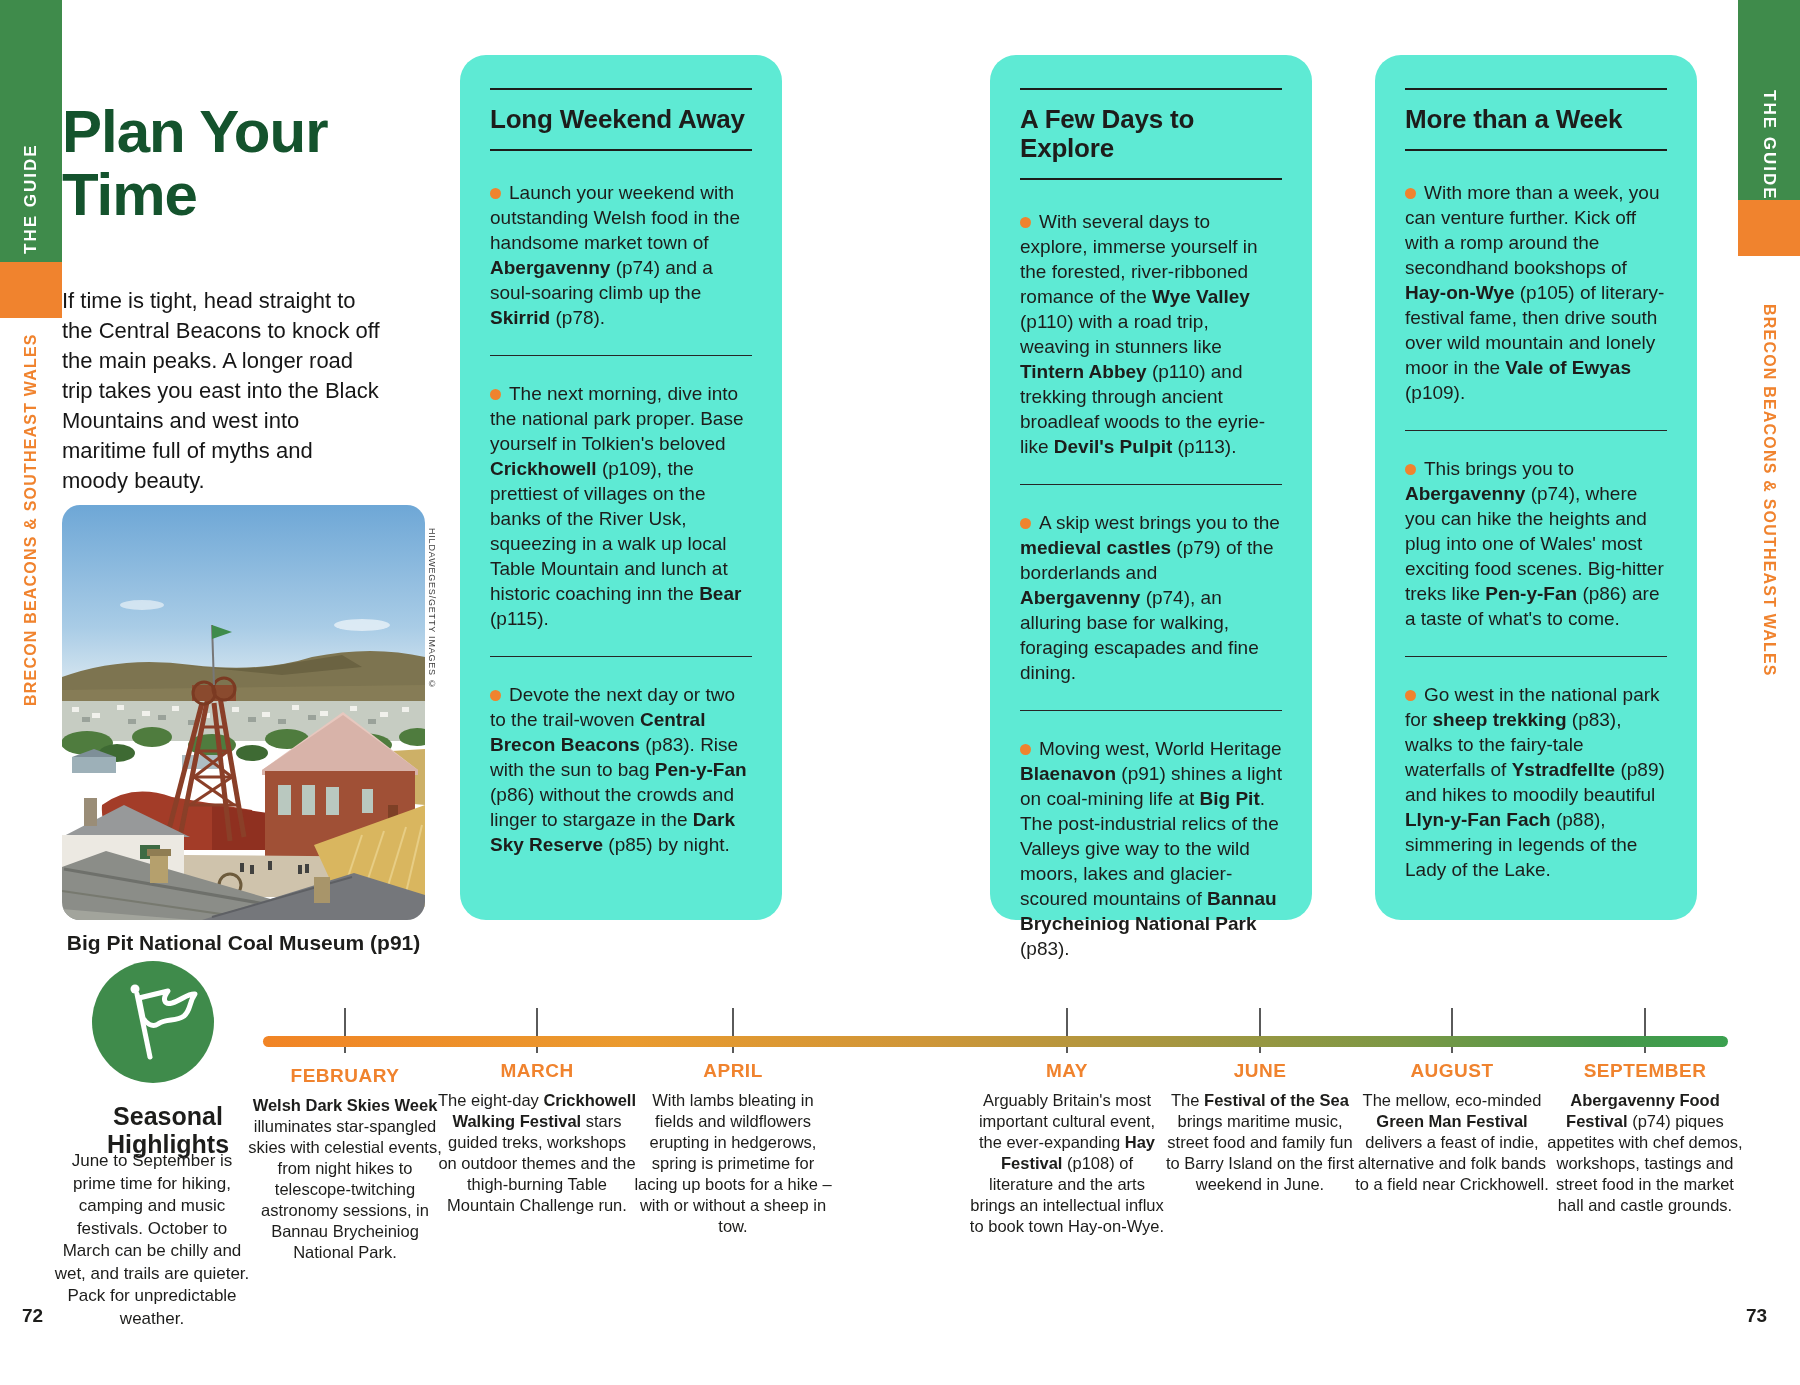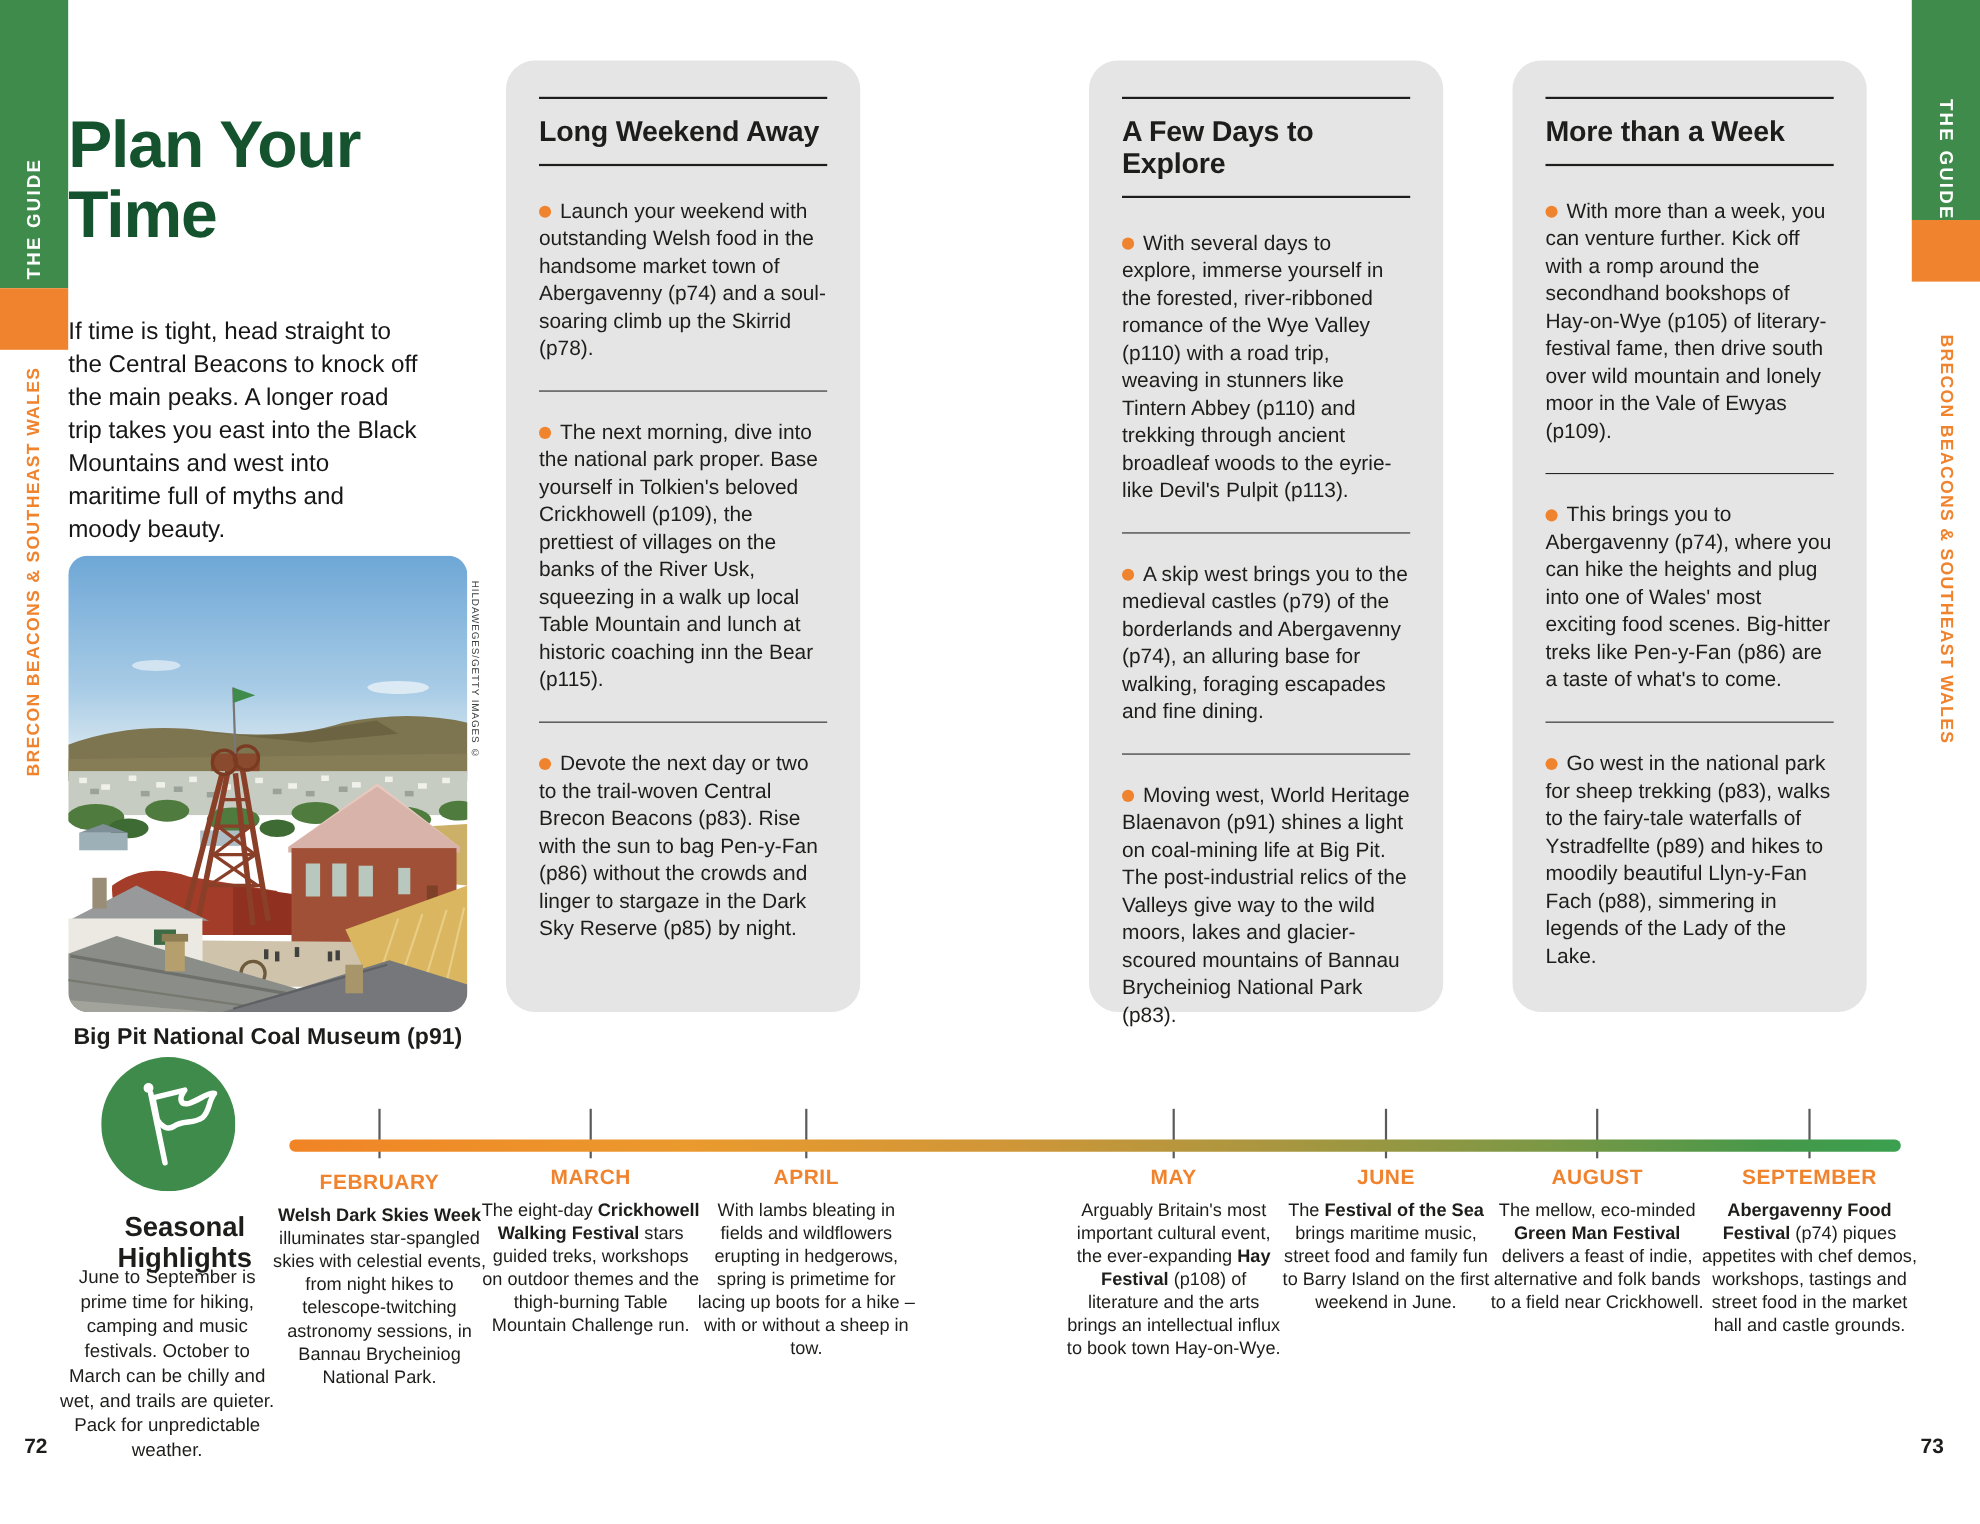--- a/index.html
+++ b/index.html
@@ -25,31 +25,31 @@
 
   .photo{position:absolute;left:62px;top:505px;width:363px;height:415px;border-radius:18px;
          overflow:hidden;}
   .photo svg{display:block;}
   .credit{position:absolute;left:427px;top:528px;height:170px;writing-mode:vertical-rl;
           font-size:9px;letter-spacing:.8px;color:#3c3c3c;}
   .caption{position:absolute;left:62px;top:931px;width:363px;text-align:center;
            font-size:21px;font-weight:bold;}
 
   
-  .card{position:absolute;top:55px;width:322px;height:865px;background:#e5e5e5;
+  .card{position:absolute;top:55px;width:322px;height:865px;background:#5eead4;
         border-radius:26px;padding:0 30px;box-sizing:border-box;}
   .card-head{border-top:2px solid #1d1d1b;border-bottom:2px solid #1d1d1b;
              margin-top:33px;padding:15px 0;}
   .card-head h2{margin:0;font-size:26px;line-height:29px;font-weight:bold;letter-spacing:-.2px;}
   .card-body{margin-top:4px;}
   .bullet{margin:0;padding:25px 0 0 0;font-size:19px;line-height:25px;}
   .bullet + .bullet{border-top:1.5px solid #262626;margin-top:25px;}
   .dot{display:inline-block;width:11px;height:11px;border-radius:50%;background:#f0832e;
        margin-right:8px;}
-  .bullet b{font-weight:normal;}
+  .bullet b{font-weight:bold;}
 
   
   .flag-circle{position:absolute;left:92px;top:961px;}
   .seasonal-title{position:absolute;left:47px;top:1086px;width:210px;text-align:center;
                   font-size:25px;line-height:28px;font-weight:bold;margin:16px;}
   .seasonal-body{position:absolute;left:52px;top:1150px;width:200px;text-align:center;
                  font-size:17px;line-height:22.5px;}
 
   
   .tl-bar{position:absolute;left:263px;top:1036px;width:1465px;height:11px;border-radius:6px;

